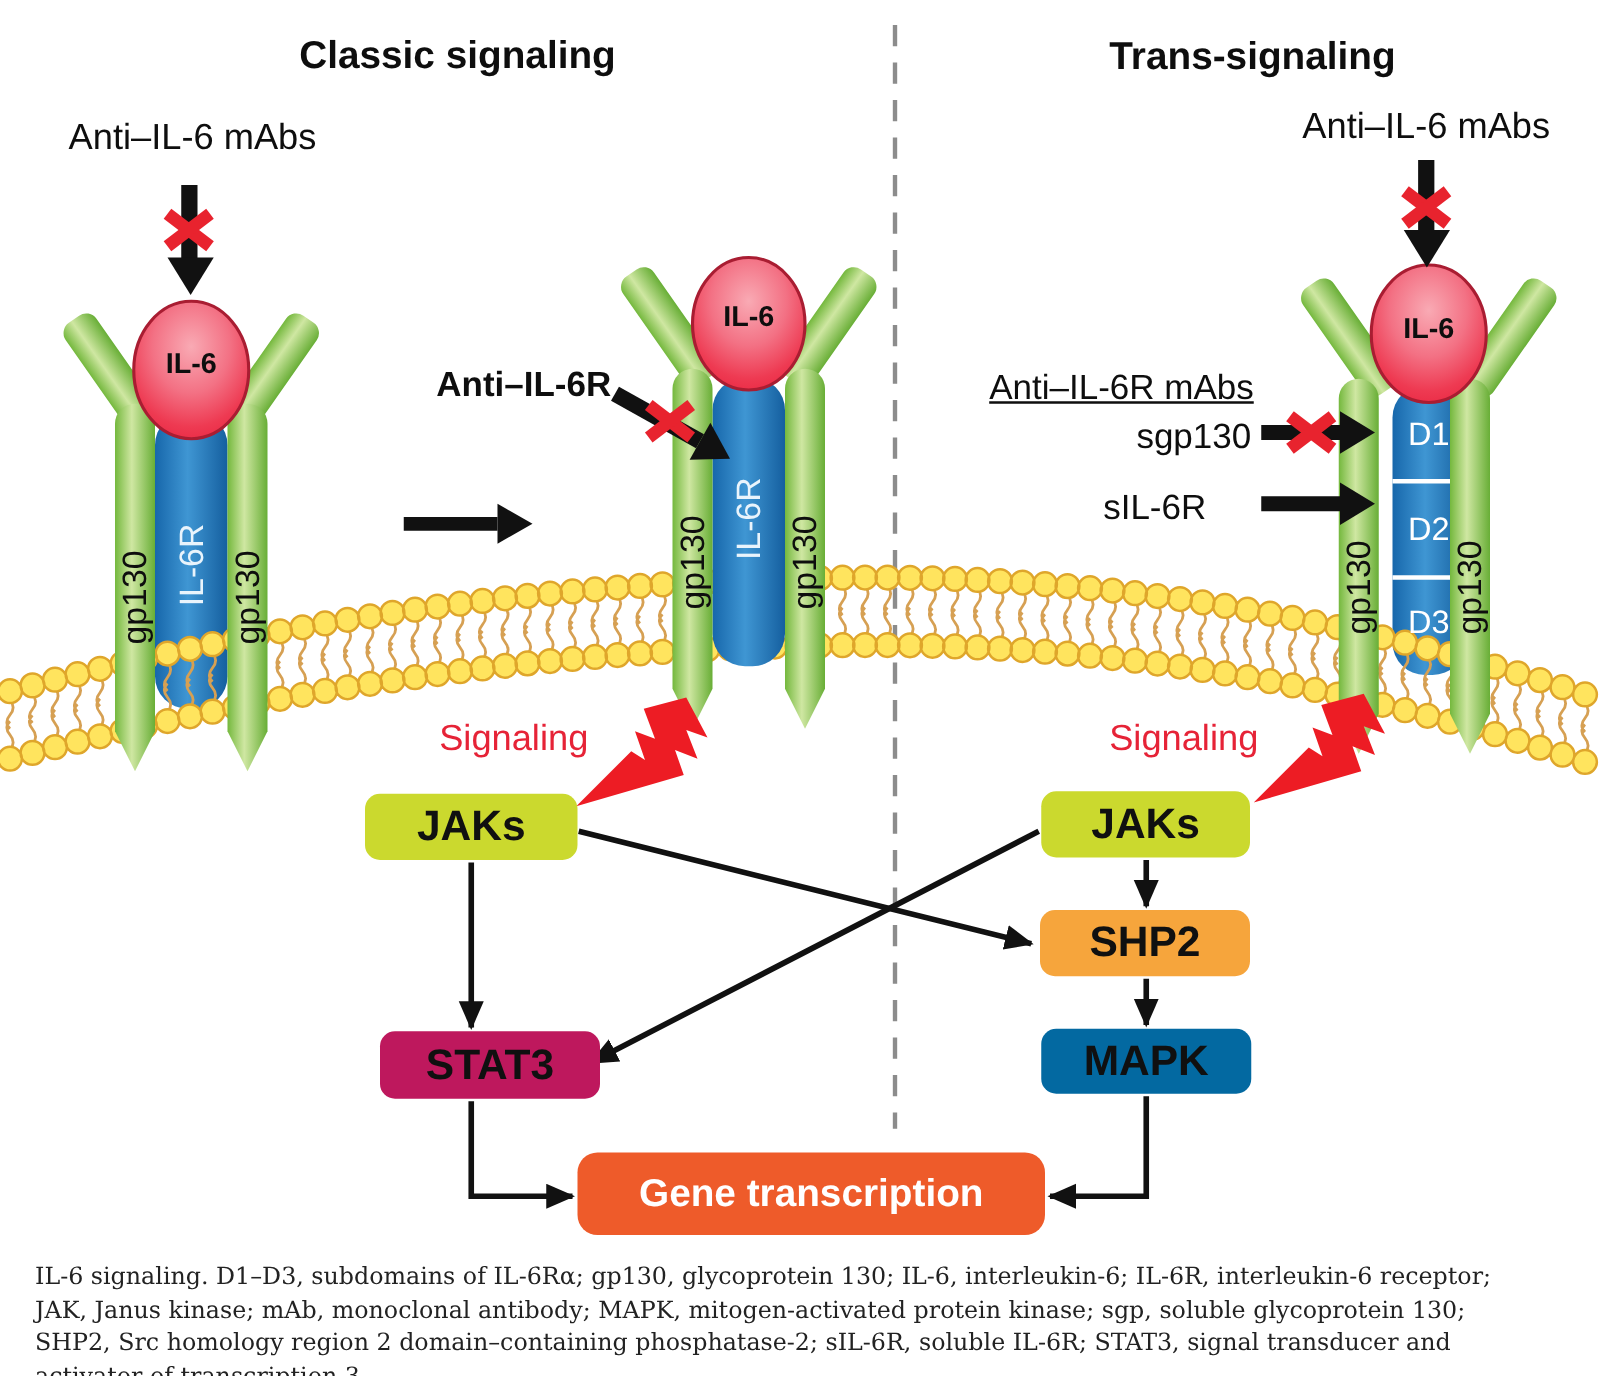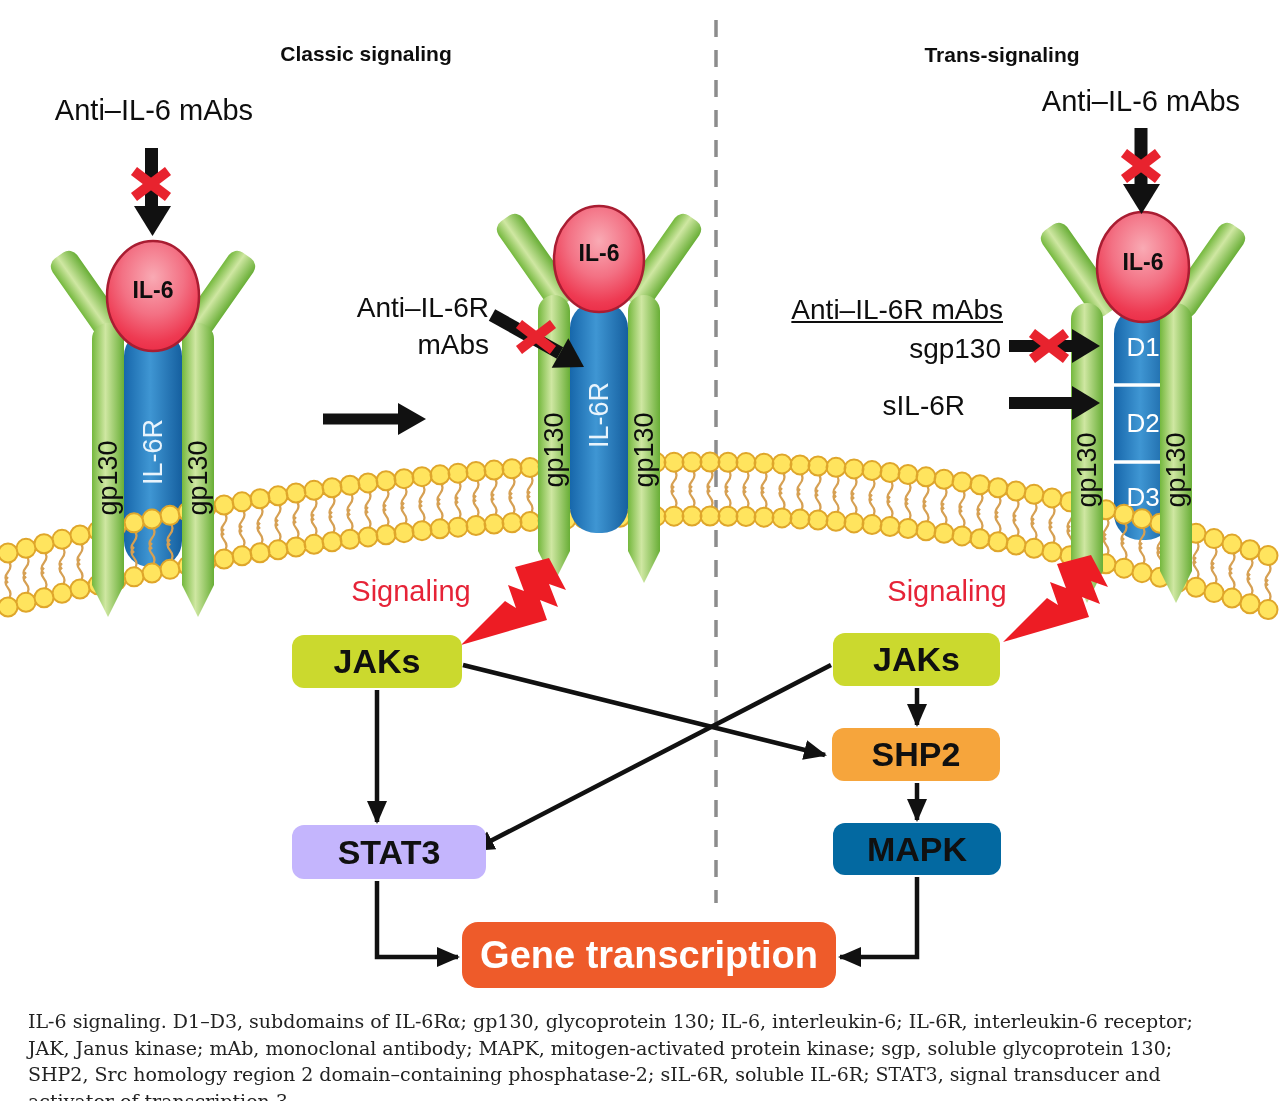--- a/index.html
+++ b/index.html
@@ -2,33 +2,33 @@
 <html><head>
 <meta charset="utf-8">
 <style>
   html,body{margin:0;padding:0;background:#ffffff;}
   .stage{position:relative;width:1280px;height:1101px;background:#fff;overflow:hidden;
          font-family:"Liberation Sans",sans-serif;}
   svg{position:absolute;left:0;top:0;}
   .lbl{position:absolute;color:#0e0e0e;white-space:nowrap;}
   .ctr{text-align:center;}
   .rt{text-align:right;}
-  .title{font-size:21px;font-weight:bold;margin-top:16px;}
+  .title{font-size:31px;font-weight:bold;}
   .ab{font-size:29px;}
   .ab2{font-size:28px;line-height:37px;}
   .sig{font-size:29px;font-weight:400;color:#e62337;}
   .ballLbl{font-size:23px;font-weight:bold;}
   .vlabel{position:absolute;width:120px;height:32px;line-height:32px;text-align:center;
           transform:rotate(-90deg);font-size:27px;font-weight:500;color:#0e0e0e;}
   .vlabel.blue{color:#e9f4fc;}
   .dlbl{position:absolute;width:64px;height:32px;line-height:32px;text-align:center;
         font-size:26px;color:#ffffff;}
   .box{position:absolute;display:flex;align-items:center;justify-content:center;
        border-radius:12px;font-size:34px;font-weight:bold;color:#101010;}
-  .gt{border-radius:16px;color:#ffffff;font-size:38px;}
+  .gt{border-radius:16px;color:#ffffff;font-size:31px;}
   .caption{position:absolute;left:28px;top:1008px;width:1170px;
            font-family:"DejaVu Serif","Liberation Serif",serif;font-size:19px;
            line-height:1.4;color:#222222;}
 </style>
 </head>
 <body>
 
 <div class="stage">
 
 <svg width="1280" height="1005" viewBox="0 0 1280 1005">
@@ -168,23 +168,22 @@
     <path d="M917,877 L917,957 L840,957" marker-end="url(#ah)"></path>
   </g>
 </svg>
 
 <div class="lbl title ctr" style="left:236px;top:26px;width:260px;">Classic signaling</div>
 <div class="lbl title ctr" style="left:876px;top:27px;width:252px;">Trans-signaling</div>
 
 <div class="lbl ab ctr" style="left:40px;top:94px;width:228px;">Anti–IL-6 mAbs</div>
 <div class="lbl ab ctr" style="left:1027px;top:85px;width:228px;">Anti–IL-6 mAbs</div>
 
-<div class="lbl ab2 rt" style="left:299px;top:289px;width:190px;">
+<div class="lbl ab2 rt" style="left:299px;top:289px;width:190px;font-weight:bold;">
   <div>Anti–IL-6R</div>
-  <div>mAbs</div>
 </div>
 
 <div class="lbl ab2 rt" style="left:763px;top:291px;width:240px;text-decoration:underline;">Anti–IL-6R mAbs</div>
 <div class="lbl ab2 rt" style="left:861px;top:330px;width:140px;">sgp130</div>
 <div class="lbl ab2 rt" style="left:825px;top:387px;width:140px;">sIL-6R</div>
 
 <div class="lbl sig ctr" style="left:331px;top:575px;width:160px;">Signaling</div>
 <div class="lbl sig ctr" style="left:867px;top:575px;width:160px;">Signaling</div>
 
 <div class="lbl ballLbl ctr" style="left:103px;top:277px;width:100px;">IL-6</div>
@@ -199,21 +198,21 @@
 <div class="vlabel" style="left:1116px;top:454px;">gp130</div>
 
 <div class="vlabel blue" style="left:93px;top:436px;">IL-6R</div>
 <div class="vlabel blue" style="left:539px;top:399px;">IL-6R</div>
 
 <div class="dlbl" style="left:1111px;top:331px;">D1</div>
 <div class="dlbl" style="left:1111px;top:407px;">D2</div>
 <div class="dlbl" style="left:1111px;top:481px;">D3</div>
 
 <div class="box" style="left:292px;top:635px;width:170px;height:53px;background:#cbd92e;">JAKs</div>
-<div class="box" style="left:292px;top:825px;width:194px;height:54px;background:#c4b5fd;">STAT3</div>
+<div class="box" style="left:304px;top:825px;width:176px;height:54px;background:#be185d;">STAT3</div>
 <div class="box" style="left:833px;top:633px;width:167px;height:53px;background:#cbd92e;">JAKs</div>
 <div class="box" style="left:832px;top:728px;width:168px;height:53px;background:#f6a53c;">SHP2</div>
 <div class="box" style="left:833px;top:823px;width:168px;height:52px;background:#0369a1;">MAPK</div>
 <div class="box gt" style="left:462px;top:922px;width:374px;height:66px;background:#ee5b2a;">Gene transcription</div>
 
 <div class="caption">IL-6 signaling. D1–D3, subdomains of IL-6Rα; gp130, glycoprotein 130; IL-6, interleukin-6; IL-6R, interleukin-6 receptor; JAK, Janus kinase; mAb, monoclonal antibody; MAPK, mitogen-activated protein kinase; sgp, soluble glycoprotein 130; SHP2, Src homology region 2 domain–containing phosphatase-2; sIL-6R, soluble IL-6R; STAT3, signal transducer and activator of transcription 3</div>
 
 </div>
 
 </body></html>

